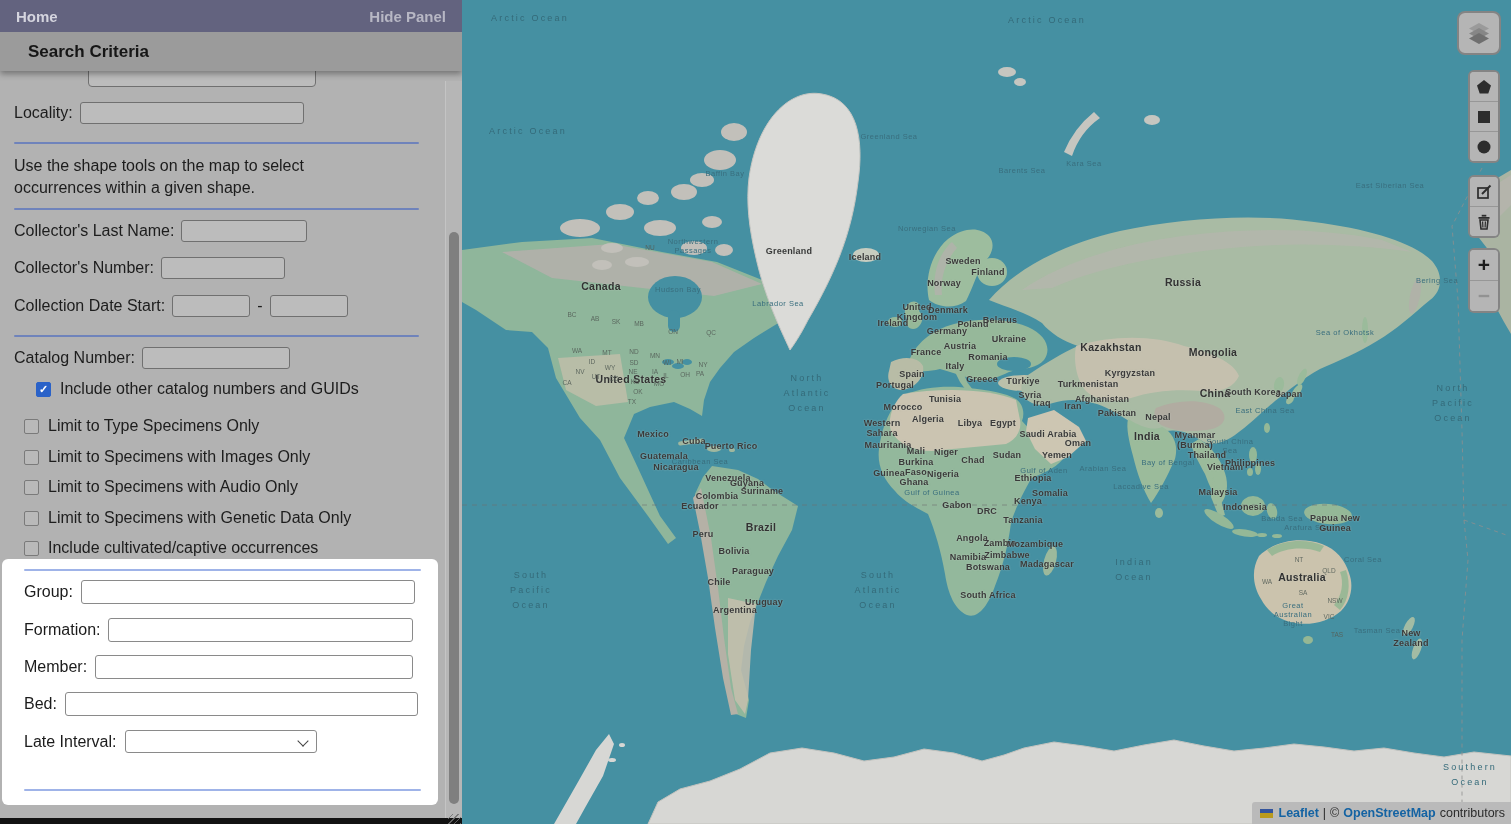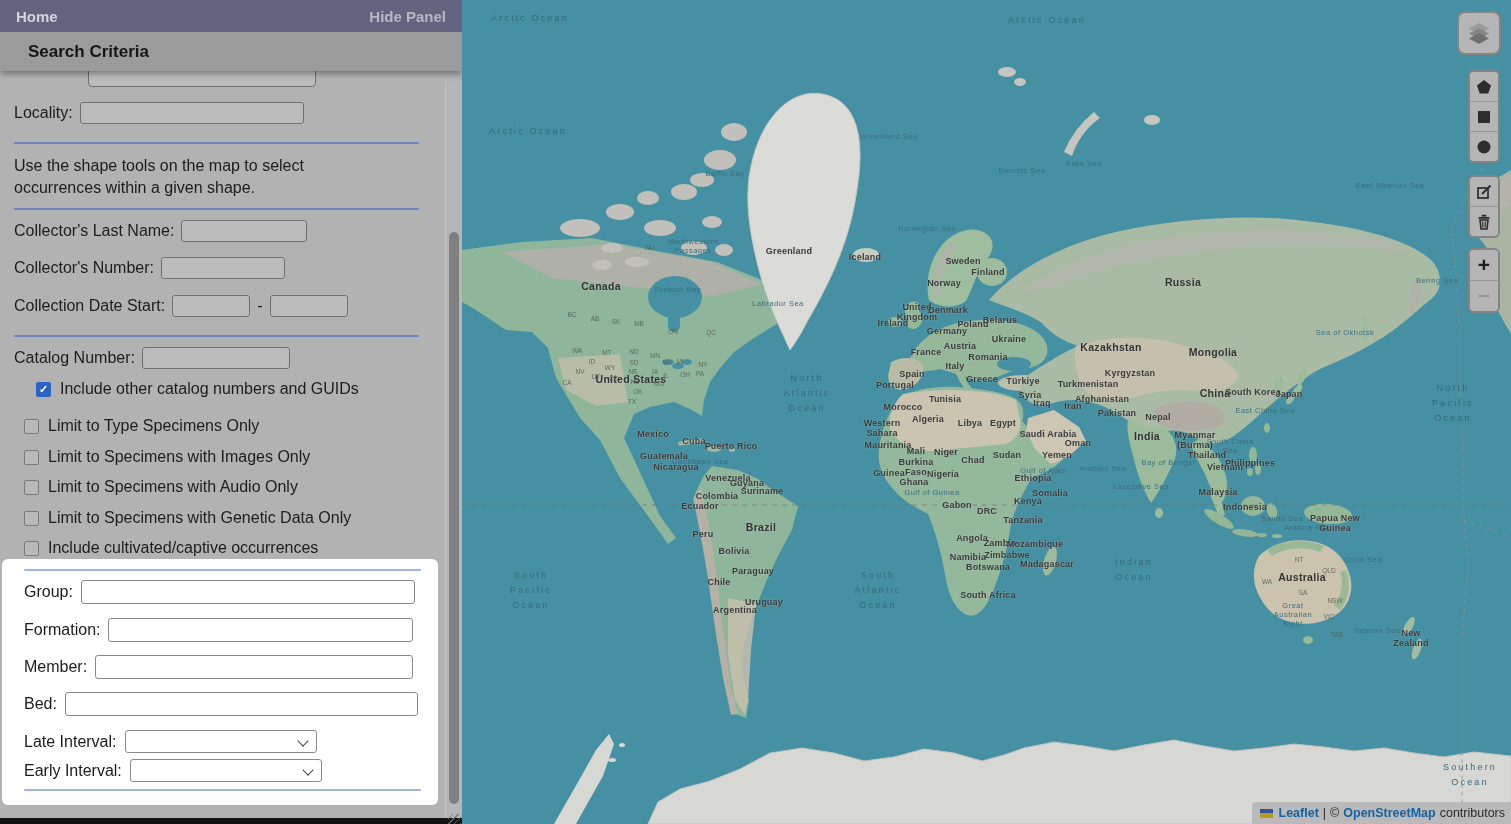--- a/index.html
+++ b/index.html
@@ -525,27 +525,20 @@
           <label>Late Interval:</label>
           <div class="sel" style="width:192px">
             <span></span>
             <span class="chev"></span>
           </div>
         </div>
         <div class="sp-row" style="top:133px">
           <label>Bed:</label>
           <input class="sp-inp" style="width: 341px;">
         </div>
-        <div class="sp-row" style="top:200px">
-          <label>Early Interval:</label>
-          <div class="sel" style="width:192px">
-            <span></span>
-            <span class="chev"></span>
-          </div>
-        </div>
         <div class="hr-light" style="top:230px"></div>
       </div>
 
       <div class="scroll-track">
         <div class="scroll-thumb"></div>
       </div>
       <div class="resize-grip"></div>
     </div>
 
     <div class="panel-title">Search Criteria</div>

